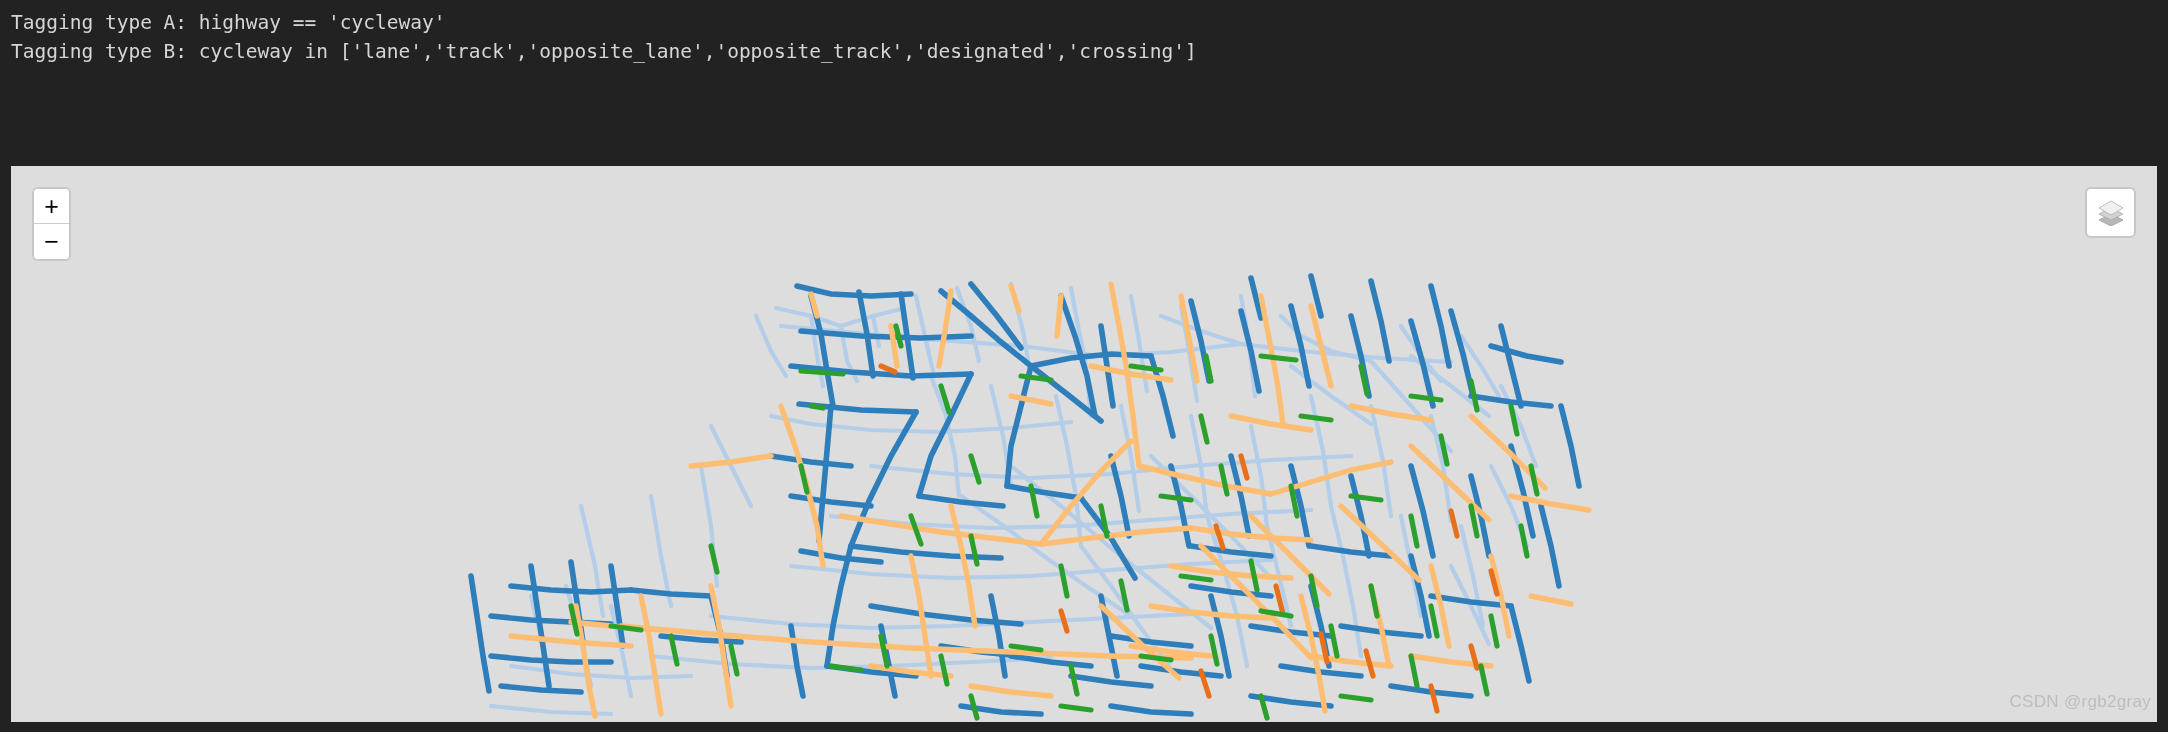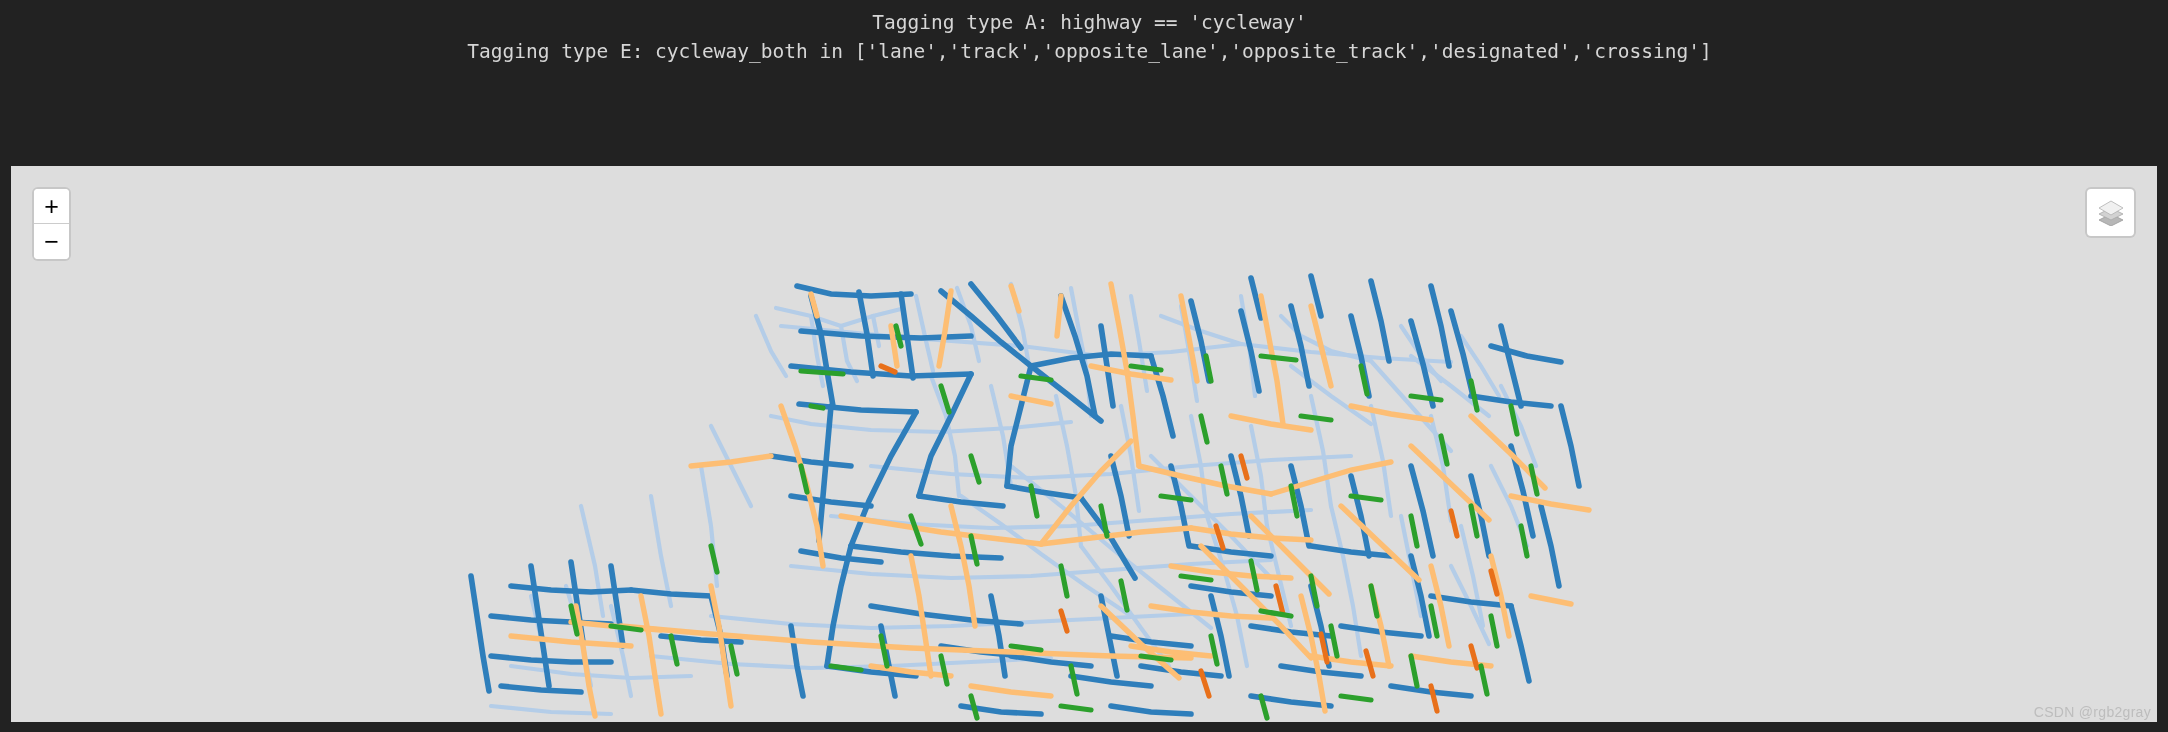--- a/index.html
+++ b/index.html
@@ -26,21 +26,20 @@
     padding: 8px 0 0 11px;
     box-sizing: border-box;
   }
   .console-line {
     color: #d6d6d6;
     font-family: "DejaVu Sans Mono", "Liberation Mono", monospace;
     font-size: 19.5px;
     line-height: 29px;
     white-space: pre;
     letter-spacing: 0px;
-    text-align: center;
   }
 
   
   #map-panel {
     position: absolute;
     left: 11px;
     top: 166px;
     width: 2146px;
     height: 556px;
     background: #dddddd;
@@ -106,35 +105,35 @@
     left: 0;
     top: 0;
     width: 2146px;
     height: 556px;
   }
 
   
   #watermark {
     position: absolute;
     right: 6px;
-    bottom: 2px;
+    bottom: 10px;
     color: #bdbdbd;
     font-family: "Liberation Sans", sans-serif;
-    font-size: 14px;
+    font-size: 17px;
     letter-spacing: 0.3px;
     z-index: 30;
     user-select: none;
   }
 </style>
 </head>
 <body>
 
 <div id="console-output">
   <div class="console-line">Tagging type A: highway == 'cycleway'</div>
-  <div class="console-line">Tagging type E: cycleway_both in ['lane','track','opposite_lane','opposite_track','designated','crossing']</div>
+  <div class="console-line">Tagging type B: cycleway in ['lane','track','opposite_lane','opposite_track','designated','crossing']</div>
 </div>
 
 <div id="map-panel">
 
   <svg id="map-canvas" viewBox="0 0 2146 556" preserveAspectRatio="none" xmlns="http://www.w3.org/2000/svg">
     <g id="net-lightblue" stroke="#b4cde8" stroke-width="4.2" fill="none" stroke-linecap="round">
       <path d="M765 142 L800 150 L830 160 L862 150 L890 143"></path>
       <path d="M745 150 L760 185 L775 210"></path>
       <path d="M800 150 L806 190 L812 220"></path>
       <path d="M830 160 L836 195 L846 215"></path>

